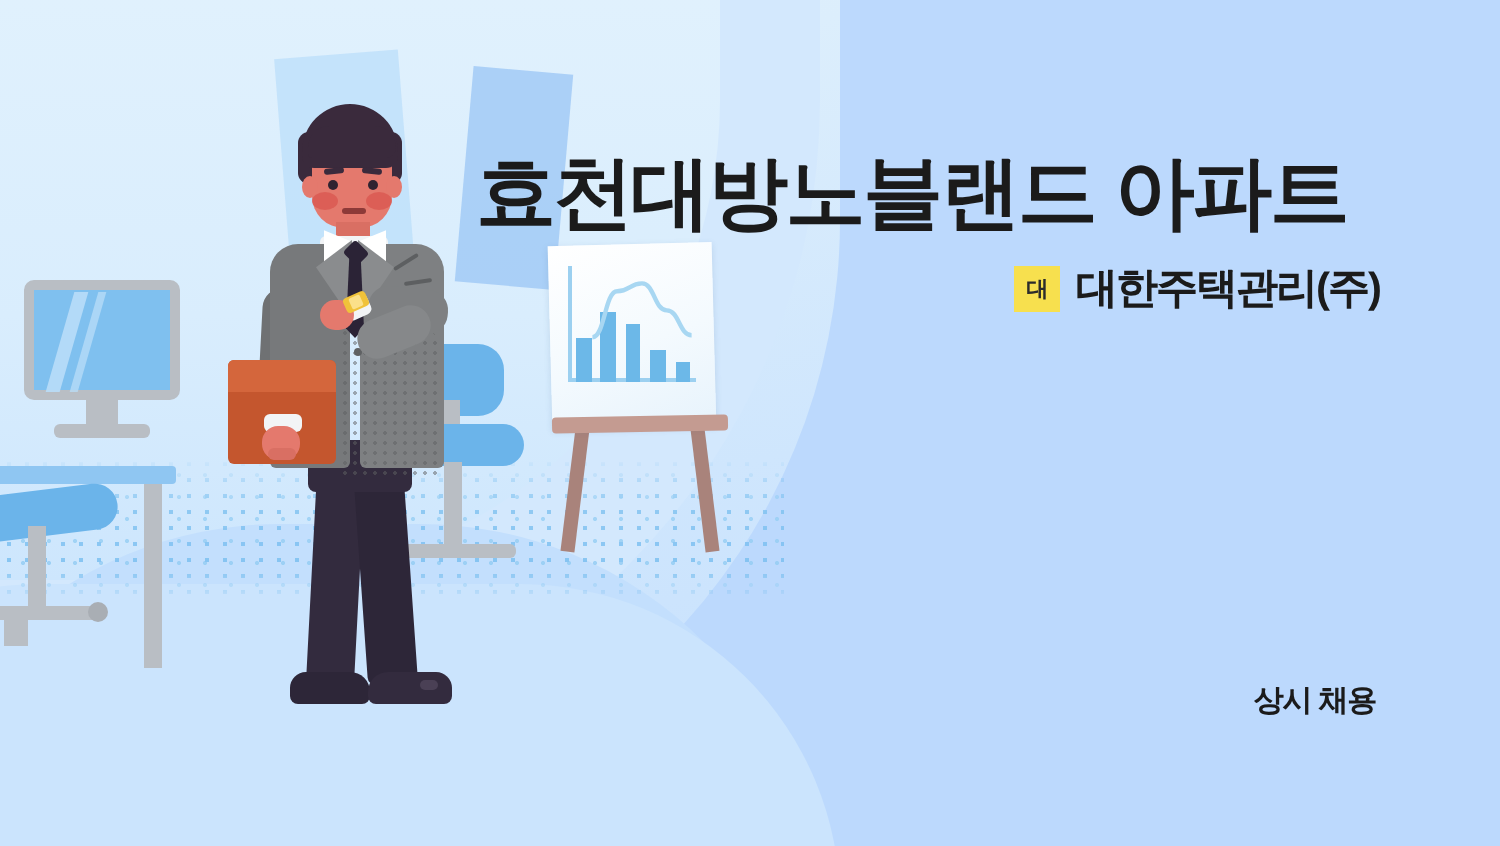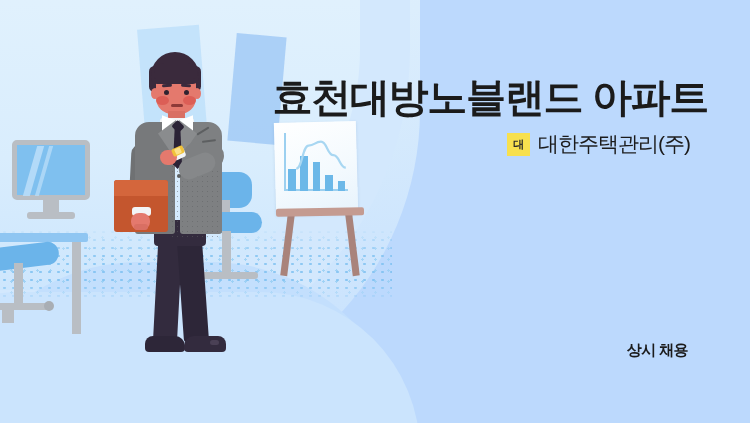--- a/index.html
+++ b/index.html
@@ -153,32 +153,32 @@
   .leg-r{position:absolute;left:62px;top:174px;width:25px;height:116px;background:#2d2638;border-radius:4px;transform:rotate(-4deg);}
   .pants-top{position:absolute;left:36px;top:168px;width:52px;height:26px;background:#332b3e;border-radius:4px;}
   .shoe-l{position:absolute;left:27px;top:284px;width:40px;height:16px;background:#2d2638;border-radius:8px 10px 4px 4px;}
   .shoe-r{position:absolute;left:66px;top:284px;width:42px;height:16px;background:#332b3e;border-radius:10px 8px 4px 4px;}
   .shoe-hl{position:absolute;left:92px;top:288px;width:9px;height:5px;background:#4a4055;border-radius:4px;}
 
   
   .title{
     position:absolute;left:238px;top:74px;width:470px;
     font-size:40px;font-weight:700;color:#1b1b1b;letter-spacing:-1.3px;
-    text-align:right;line-height:1.16;white-space:nowrap;
+    line-height:1.16;white-space:nowrap;
   }
   .company-row{
     position:absolute;right:60px;top:130px;
     display:flex;align-items:center;gap:8px;
   }
   .company-badge{
     width:23px;height:23px;background:#f7e04e;color:#2b2b2b;
     font-size:11px;font-weight:700;display:flex;align-items:center;justify-content:center;
     letter-spacing:-.5px;
   }
-  .company-name{font-size:21px;font-weight:400;color:#1b1b1b;letter-spacing:-1px;white-space:nowrap;}
+  .company-name{font-size:21px;font-weight:700;color:#1b1b1b;letter-spacing:-1px;white-space:nowrap;}
   .status{
     position:absolute;right:62px;top:341px;
     font-size:15px;font-weight:700;color:#1b1b1b;letter-spacing:-.6px;white-space:nowrap;
   }
 </style>
 </head>
 <body>
 
 <div id="banner">
 

